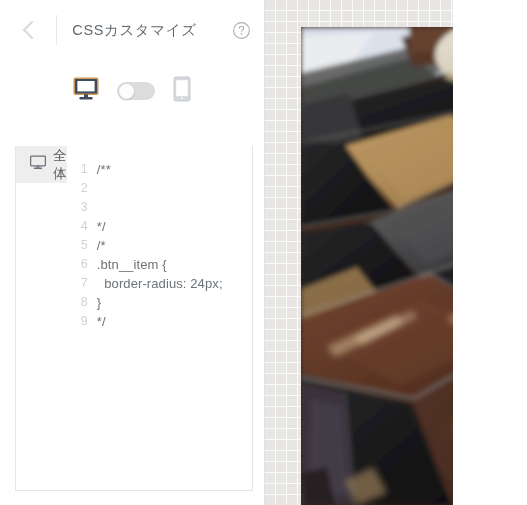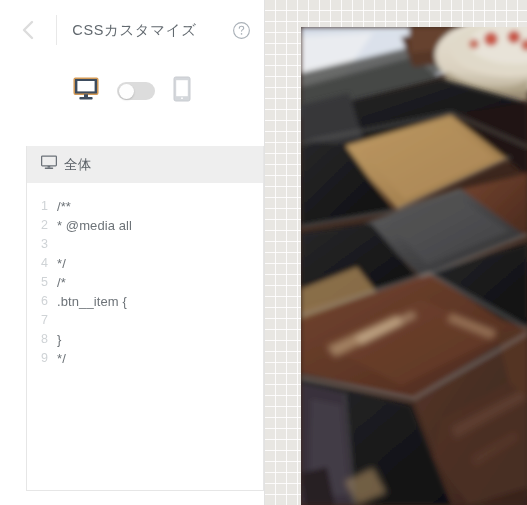--- a/index.html
+++ b/index.html
@@ -7,21 +7,21 @@
   html, body {
     width: 527px;
     height: 505px;
     overflow: hidden;
     background: #ffffff;
     font-family: "Liberation Sans", "DejaVu Sans", sans-serif;
   }
 
   #root {
     position: relative;
-    width: 527px;
+    width: 453px;
     height: 505px;
     display: flex;
     align-items: flex-end;
   }
 
   
   #left-panel {
     position: relative;
     width: 264px;
     height: 505px;
@@ -111,23 +111,22 @@
   #editor-card {
     position: absolute;
     left: 15px;
     top: 146px;
     width: 238px;
     height: 345px;
     background: #ffffff;
     border: 1px solid #e6e6e6;
     border-top: none;
     display: flex;
-    flex-direction: column;
-    overflow: hidden;
-    margin-left: 11px;
+    flex-direction: row;
+    overflow: hidden;
   }
 
   #editor-section-header {
     height: 37px;
     background: #eeeeee;
     display: flex;
     align-items: center;
     padding-left: 14px;
     gap: 7px;
     flex: 0 0 37px;
@@ -271,39 +270,39 @@
       </div>
 
       <div id="code-area">
 
         <div class="code-line">
           <span class="ln">1</span>
           <span class="code-text">/**</span>
         </div>
         <div class="code-line">
           <span class="ln">2</span>
-          <span class="code-text">* @media all</span>
         </div>
         <div class="code-line">
           <span class="ln">3</span>
         </div>
         <div class="code-line">
           <span class="ln">4</span>
           <span class="code-text">*/</span>
         </div>
         <div class="code-line">
           <span class="ln">5</span>
           <span class="code-text">/*</span>
         </div>
         <div class="code-line">
           <span class="ln">6</span>
           <span class="code-text">.btn__item {</span>
         </div>
         <div class="code-line">
           <span class="ln">7</span>
+          <span class="code-text">  border-radius: 24px;</span>
         </div>
         <div class="code-line">
           <span class="ln">8</span>
           <span class="code-text">}</span>
         </div>
         <div class="code-line">
           <span class="ln">9</span>
           <span class="code-text">*/</span>
         </div>
 

